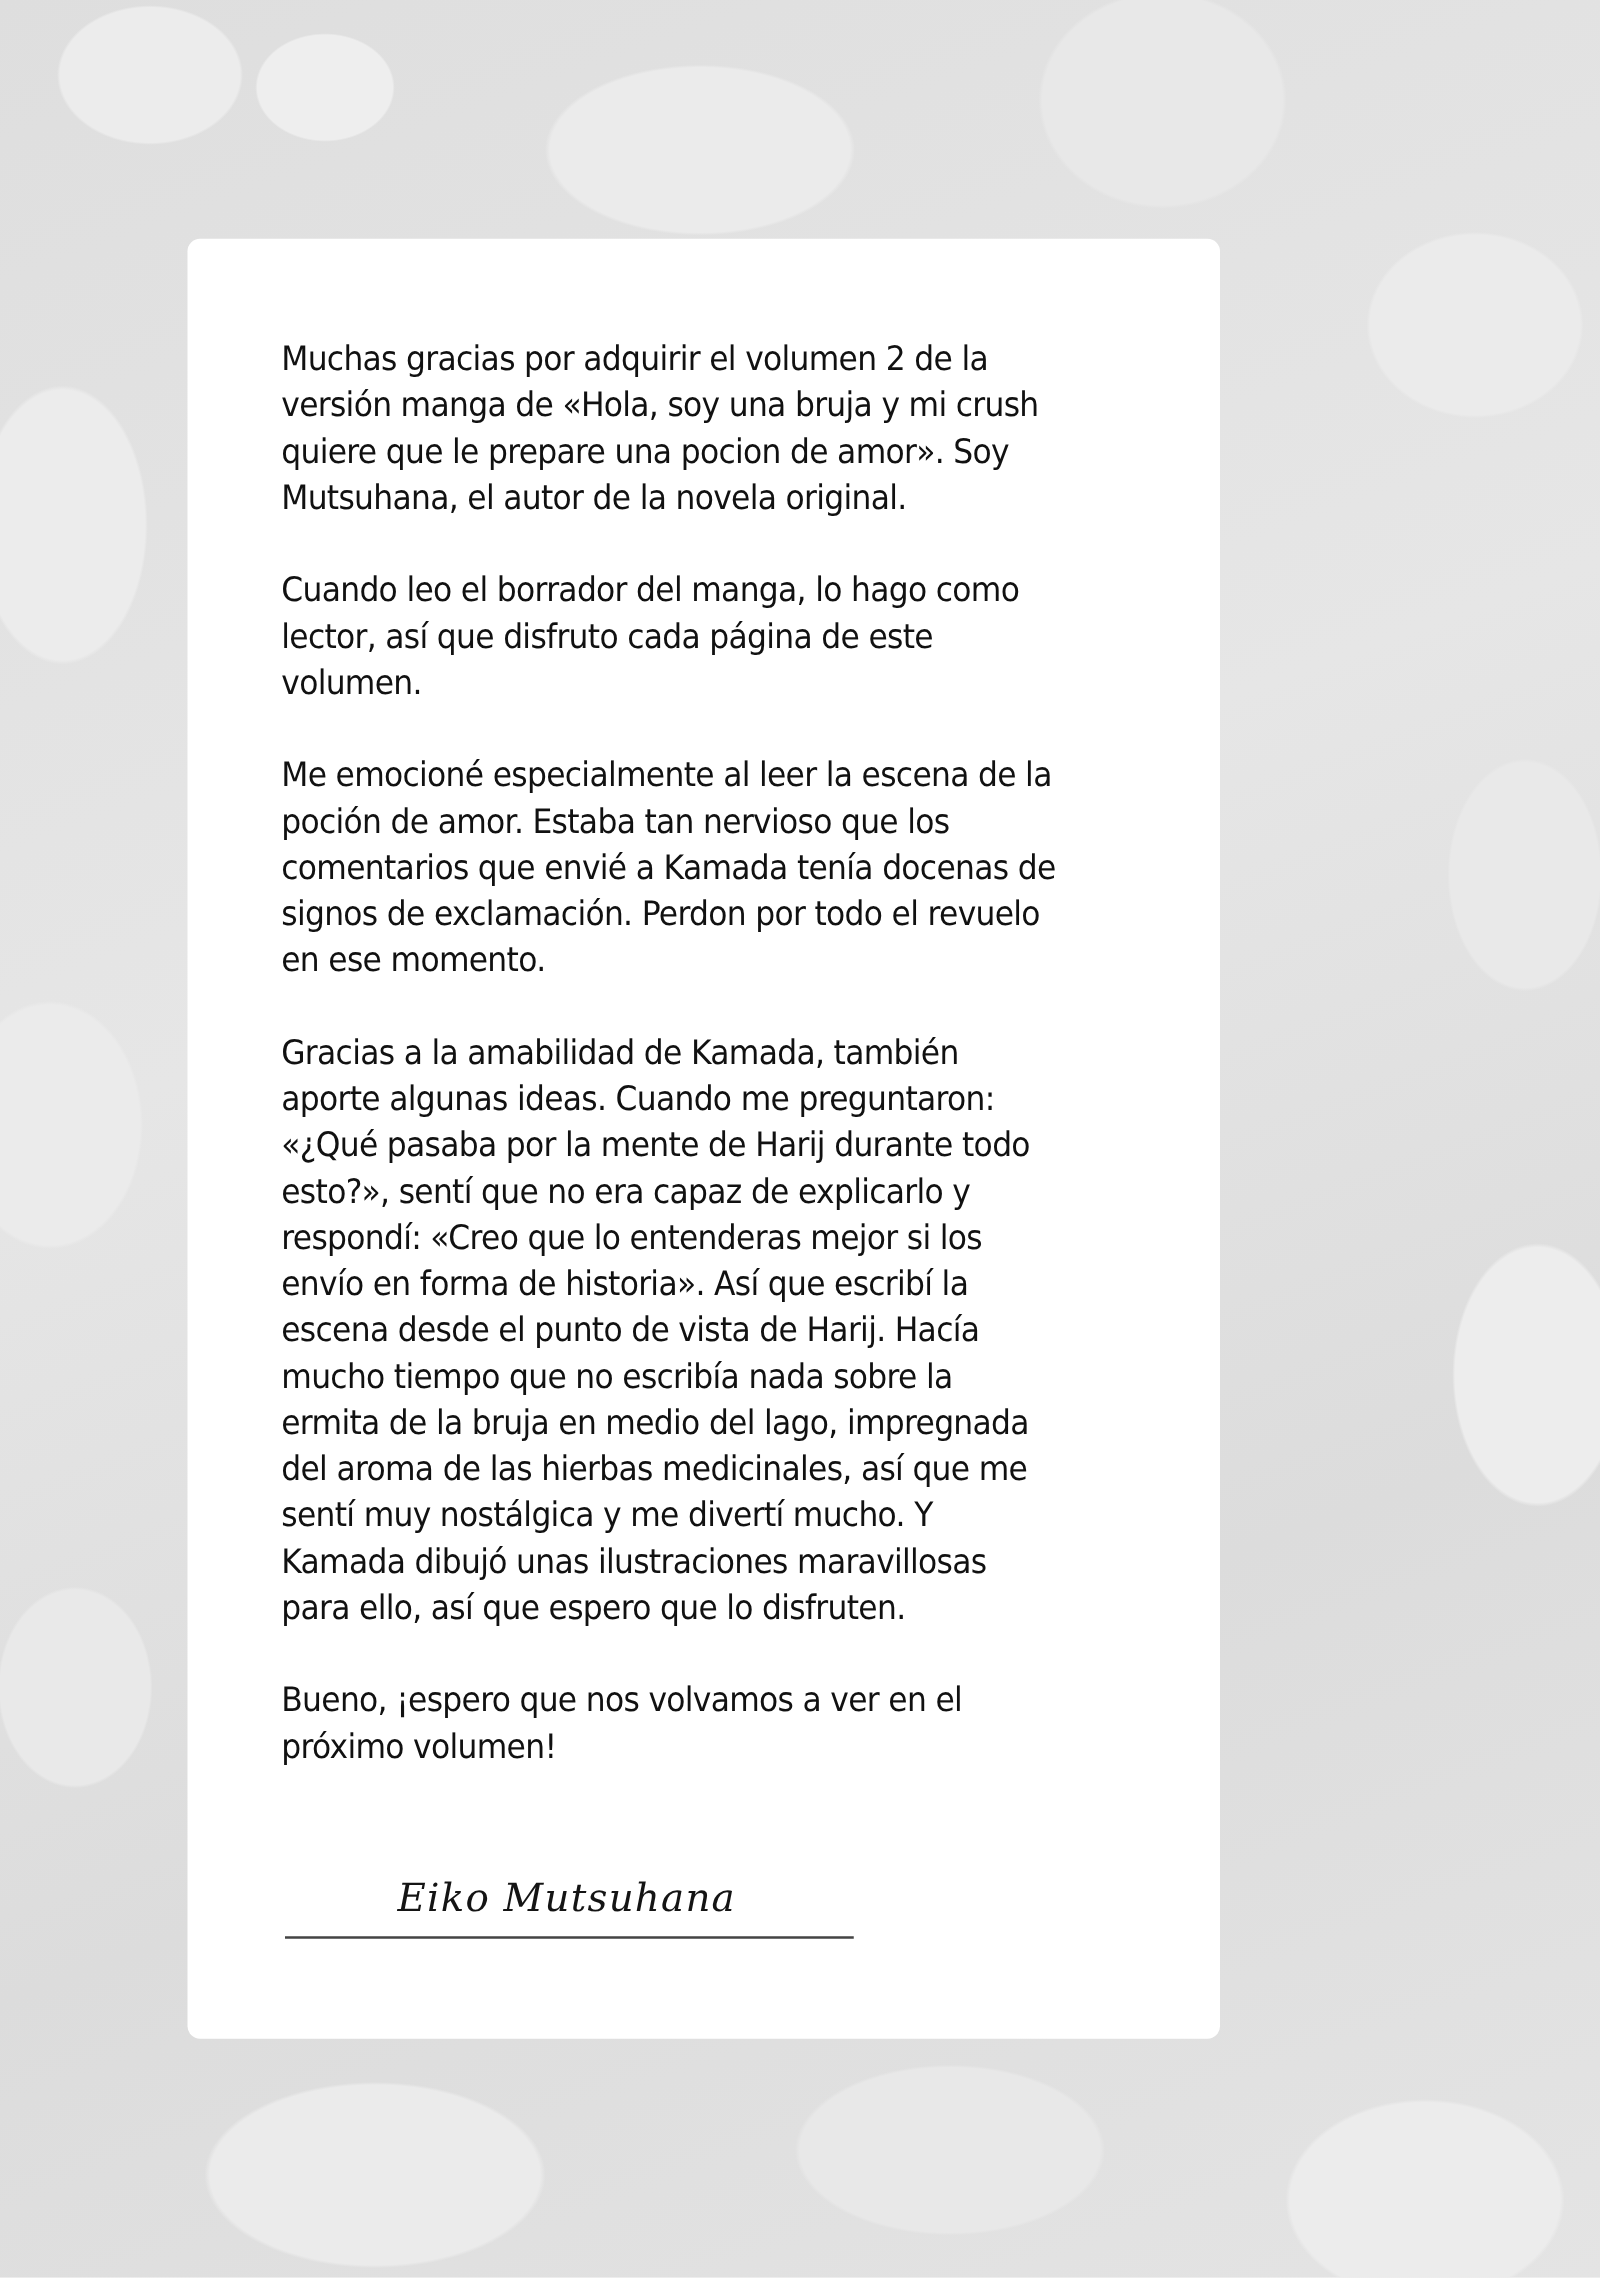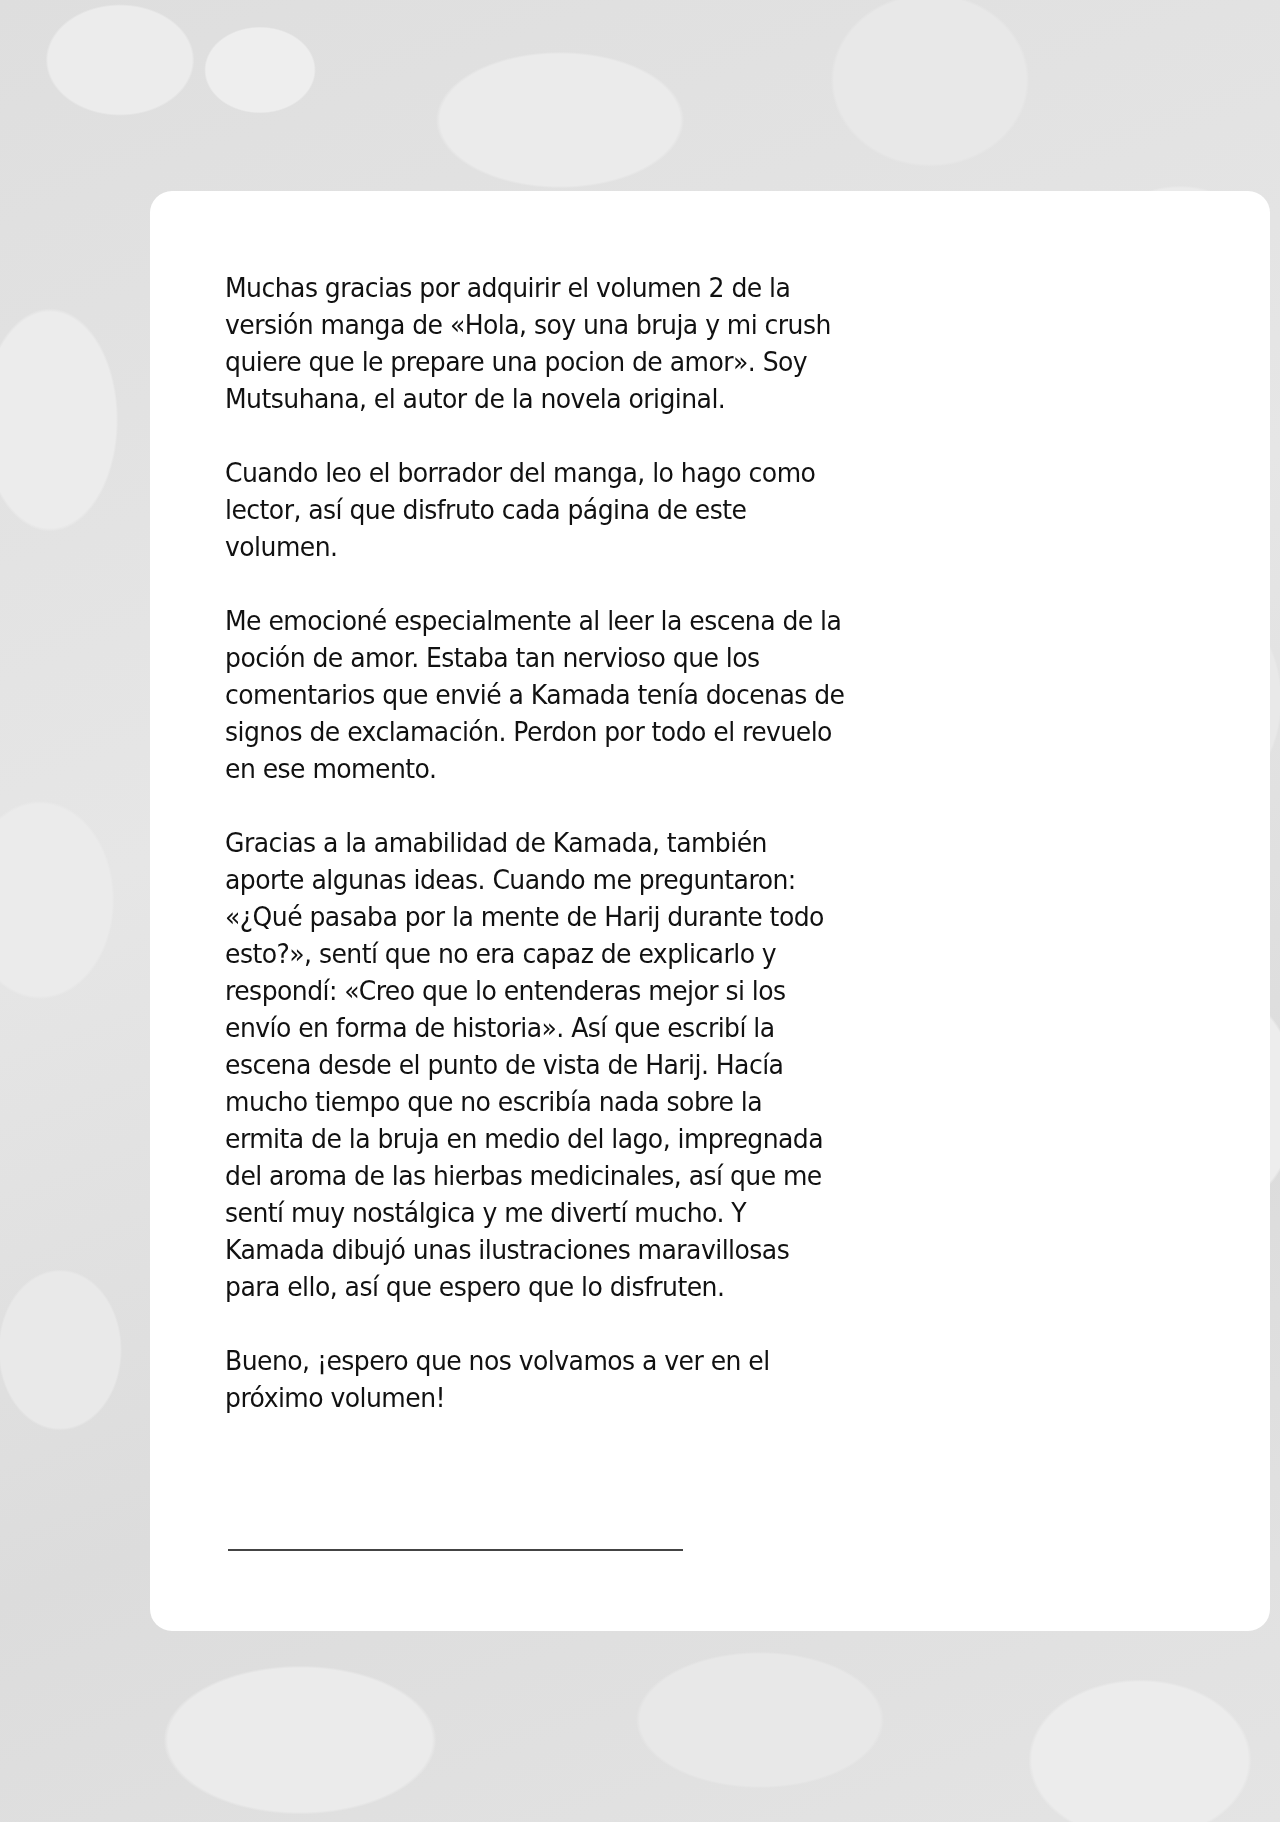--- a/index.html
+++ b/index.html
@@ -31,24 +31,24 @@
       radial-gradient(ellipse 100px 130px at 60px 1350px, #e9e9e9 60%, transparent 62%),
       radial-gradient(ellipse 220px 120px at 300px 1740px, #ebebeb 60%, transparent 62%),
       radial-gradient(ellipse 200px 110px at 760px 1720px, #e8e8e8 60%, transparent 62%),
       radial-gradient(ellipse 180px 130px at 1140px 1760px, #ececec 60%, transparent 62%),
       linear-gradient(160deg, #dedede 0%, #e6e6e6 40%, #dcdcdc 70%, #e4e4e4 100%);
   }
   .card {
     position: absolute;
     left: 150px;
     top: 191px;
-    width: 1120px;
+    width: 826px;
     height: 1440px;
     background: #ffffff;
-    border-radius: 22px;
+    border-radius: 10px;
   }
   .body-text {
     position: absolute;
     left: 75px;
     top: 78px;
     width: 820px;
     color: #111111;
     font-family: "DejaVu Sans", sans-serif;
     font-size: 27px;
     line-height: 37px;
@@ -127,14 +127,15 @@
       <span class="line">Kamada dibujó unas ilustraciones maravillosas</span>
       <span class="line">para ello, así que espero que lo disfruten.</span>
     </div>
 
     <div class="paragraph">
       <span class="line">Bueno, ¡espero que nos volvamos a ver en el</span>
       <span class="line">próximo volumen!</span>
     </div>
   </div>
 
+  <div class="signature">Eiko Mutsuhana</div>
   <div class="signature-line"></div>
 </div>
 
 </body></html>

